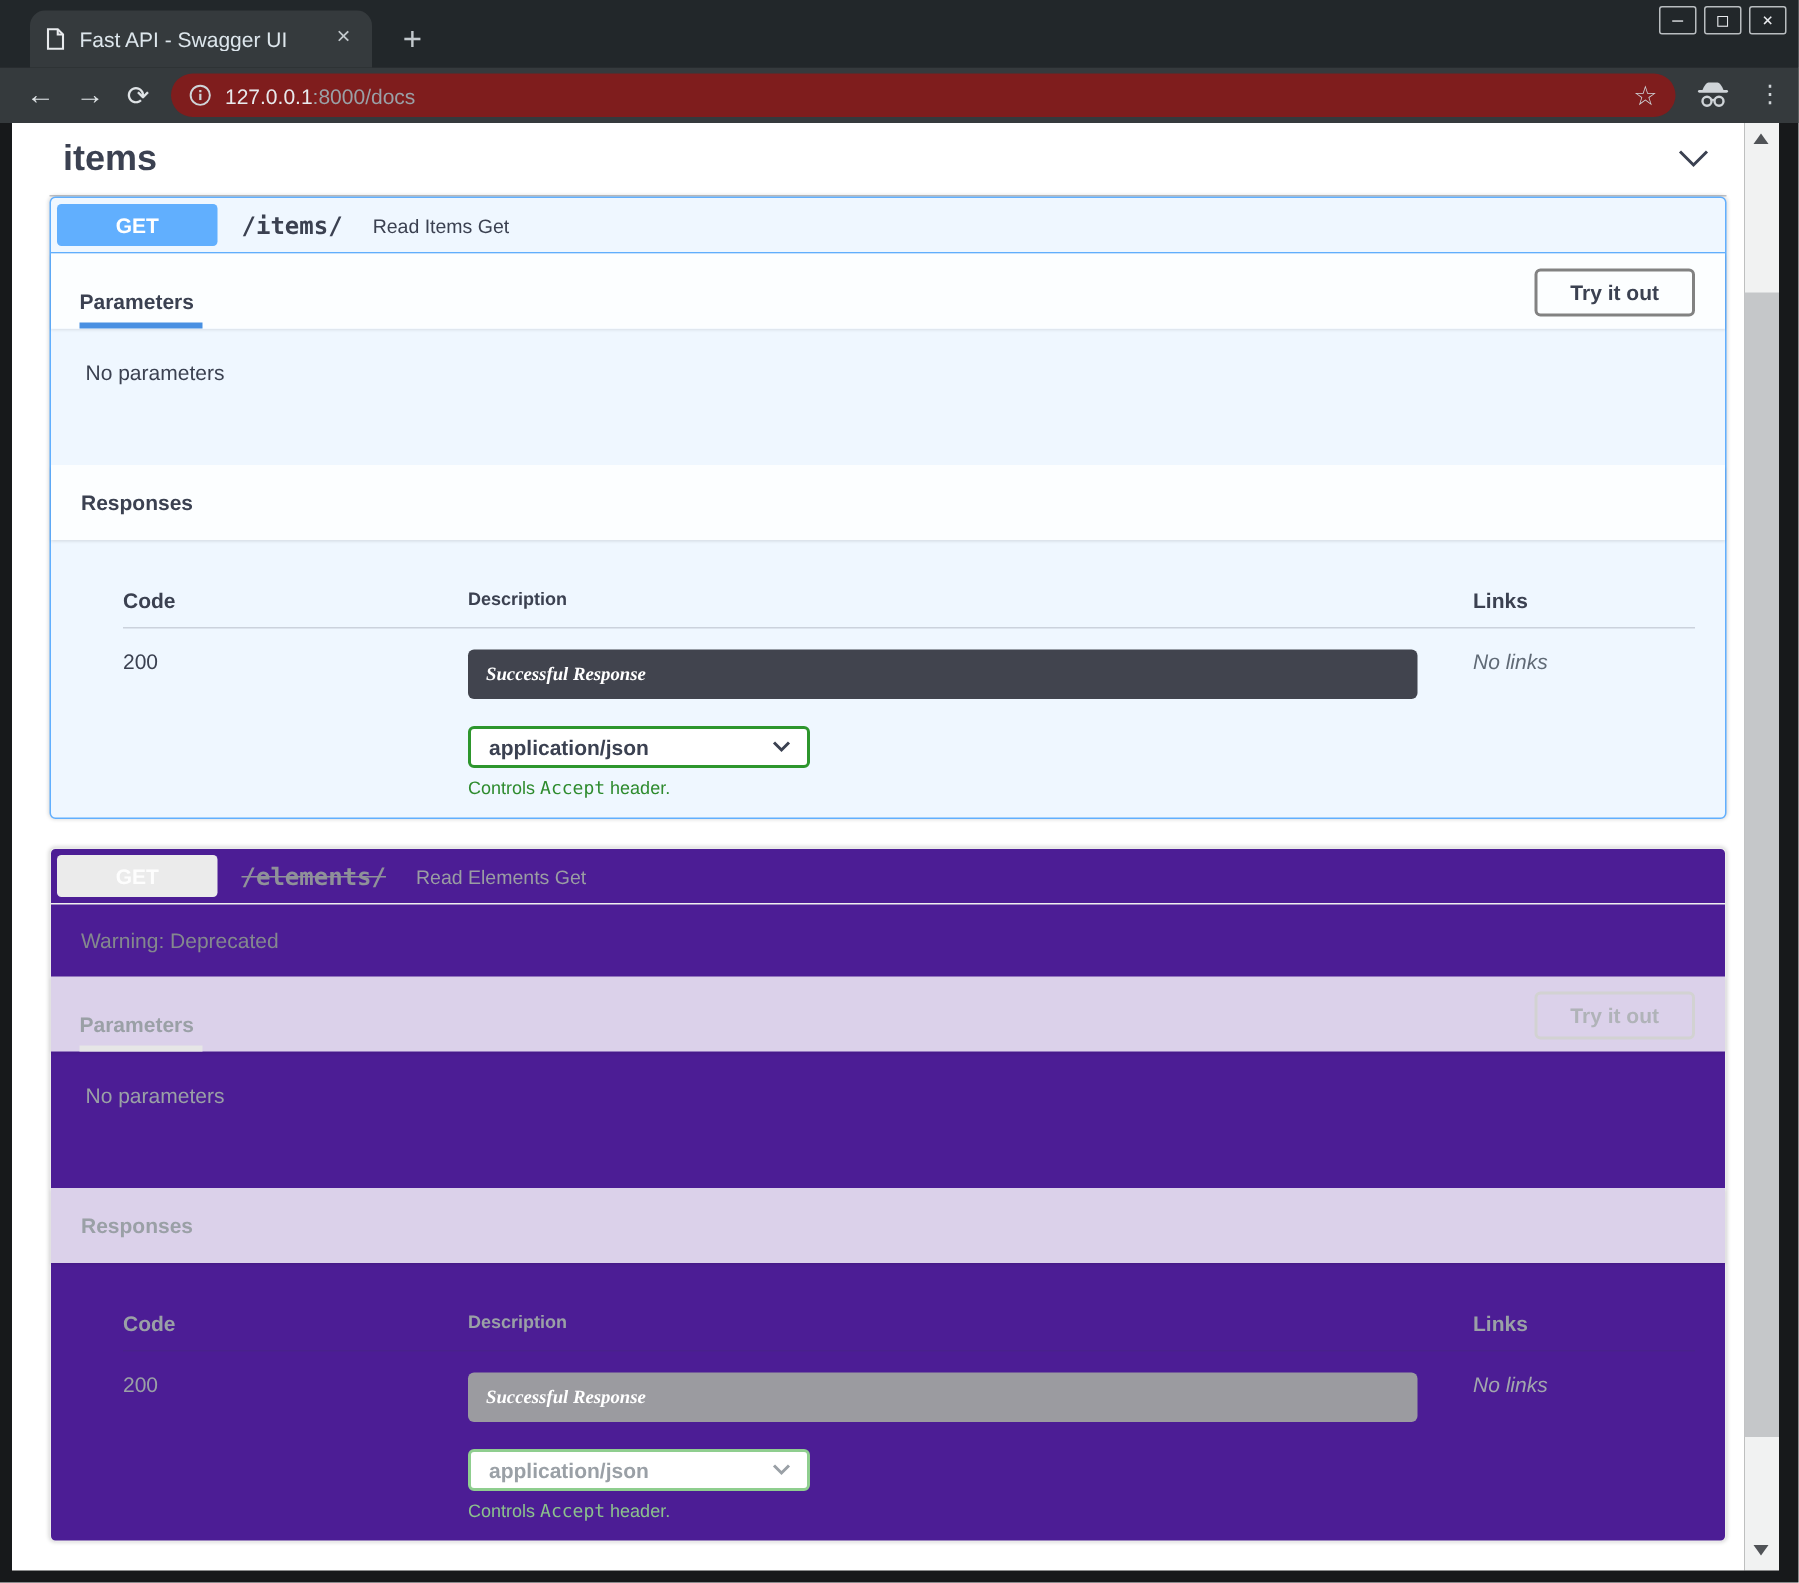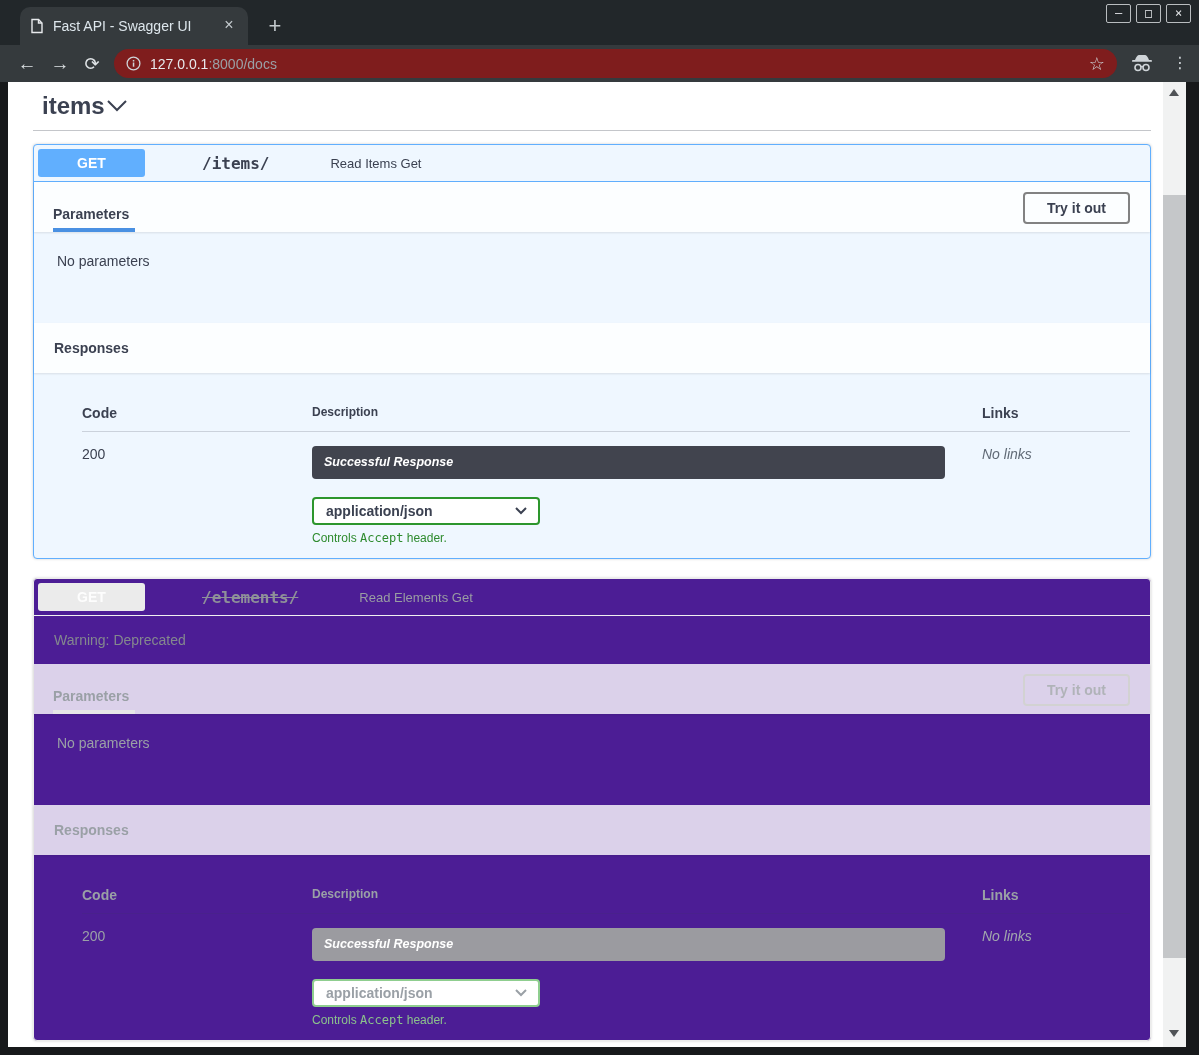--- a/index.html
+++ b/index.html
@@ -41,32 +41,32 @@
   .star-icon { color:#cfd4d8; font-size:18px; line-height:18px; }
   .incog-icon { position:absolute; left:1130px; top:8px; }
   .menu-dots { position:absolute; left:1168px; top:6px; width:24px; height:24px; color:#cfd4d8; font-size:16px; text-align:center; line-height:24px; letter-spacing:0; font-family:"DejaVu Sans", sans-serif;}
   
   .content {
     position:absolute; left:8px; top:82px; width:1155px; height:965px;
     background:#ffffff; overflow:hidden;
   }
   .swagger { padding: 4px 12px 0 25px; }
   .tag-head {
-    display:flex; align-items:center;
-    padding: 6px 10px 10px 9px; margin-bottom:13px;
+    display:flex; justify-content:space-between; align-items:center;
+    padding: 6px 10px 10px 9px; 
     border-bottom:1px solid rgba(59,65,81,.3);
   }
   .tag-head h3 { font-size:24px; font-weight:bold; color:#3b4151; }
   .opblock {
     border:1px solid #61affe; border-radius:4px; background:#eff7ff;
     box-shadow:0 0 3px rgba(0,0,0,.19); margin-bottom:19px;
   }
   .opblock-summary {
     display:flex; align-items:center; padding:4px;
-    border-bottom:1px solid #61affe; height:37px;gap:41px;
+    border-bottom:1px solid #61affe; height:37px;
   }
   .method-badge {
     min-width:107px; height:28px; line-height:28px; text-align:center;
     background:#61affe; color:#ffffff; font-weight:bold; font-size:14px;
     border-radius:3px;
   }
   .ep-path {
     font-family:"DejaVu Sans Mono", monospace; font-size:16px; font-weight:bold;
     color:#3b4151; margin:0 10px 0 16px;
   }
@@ -97,21 +97,21 @@
   .thead { padding:12px 0 10px; border-bottom:1px solid rgba(59,65,81,.2); }
   .th-code { font-size:14px; font-weight:bold; color:#3b4151; }
   .th-desc { font-size:12px; font-weight:bold; color:#3b4151; }
   .th-links { font-size:14px; font-weight:bold; color:#3b4151; }
   .trow { padding-top:14px; }
   .status-code { font-size:14px; color:#3b4151; }
   .links-val { font-size:14px; font-style:italic; color:#606a76; }
   .resp-block {
     width:633px; height:33px; line-height:33px; padding:0 12px;
     background:#41444e; border-radius:4px;
-    color:#ffffff; font-family:Liberation Sans, sans-serif;
+    color:#ffffff; font-family:Liberation Serif, serif;
     font-size:12.5px; font-weight:bold; font-style:italic;
   }
   .media-select {
     margin-top:18px; width:228px; height:28px;
     border:2px solid #2d962d; border-radius:4px; background:#ffffff;
     display:flex; align-items:center; justify-content:space-between; padding:0 10px 0 12px;
     font-size:14px; font-weight:bold; color:#3b4151;
   }
   .accept-note { margin-top:6px; font-size:12px; color:#2e8b2e; }
   .accept-note code { font-family:"DejaVu Sans Mono", monospace; font-size:12px; }

